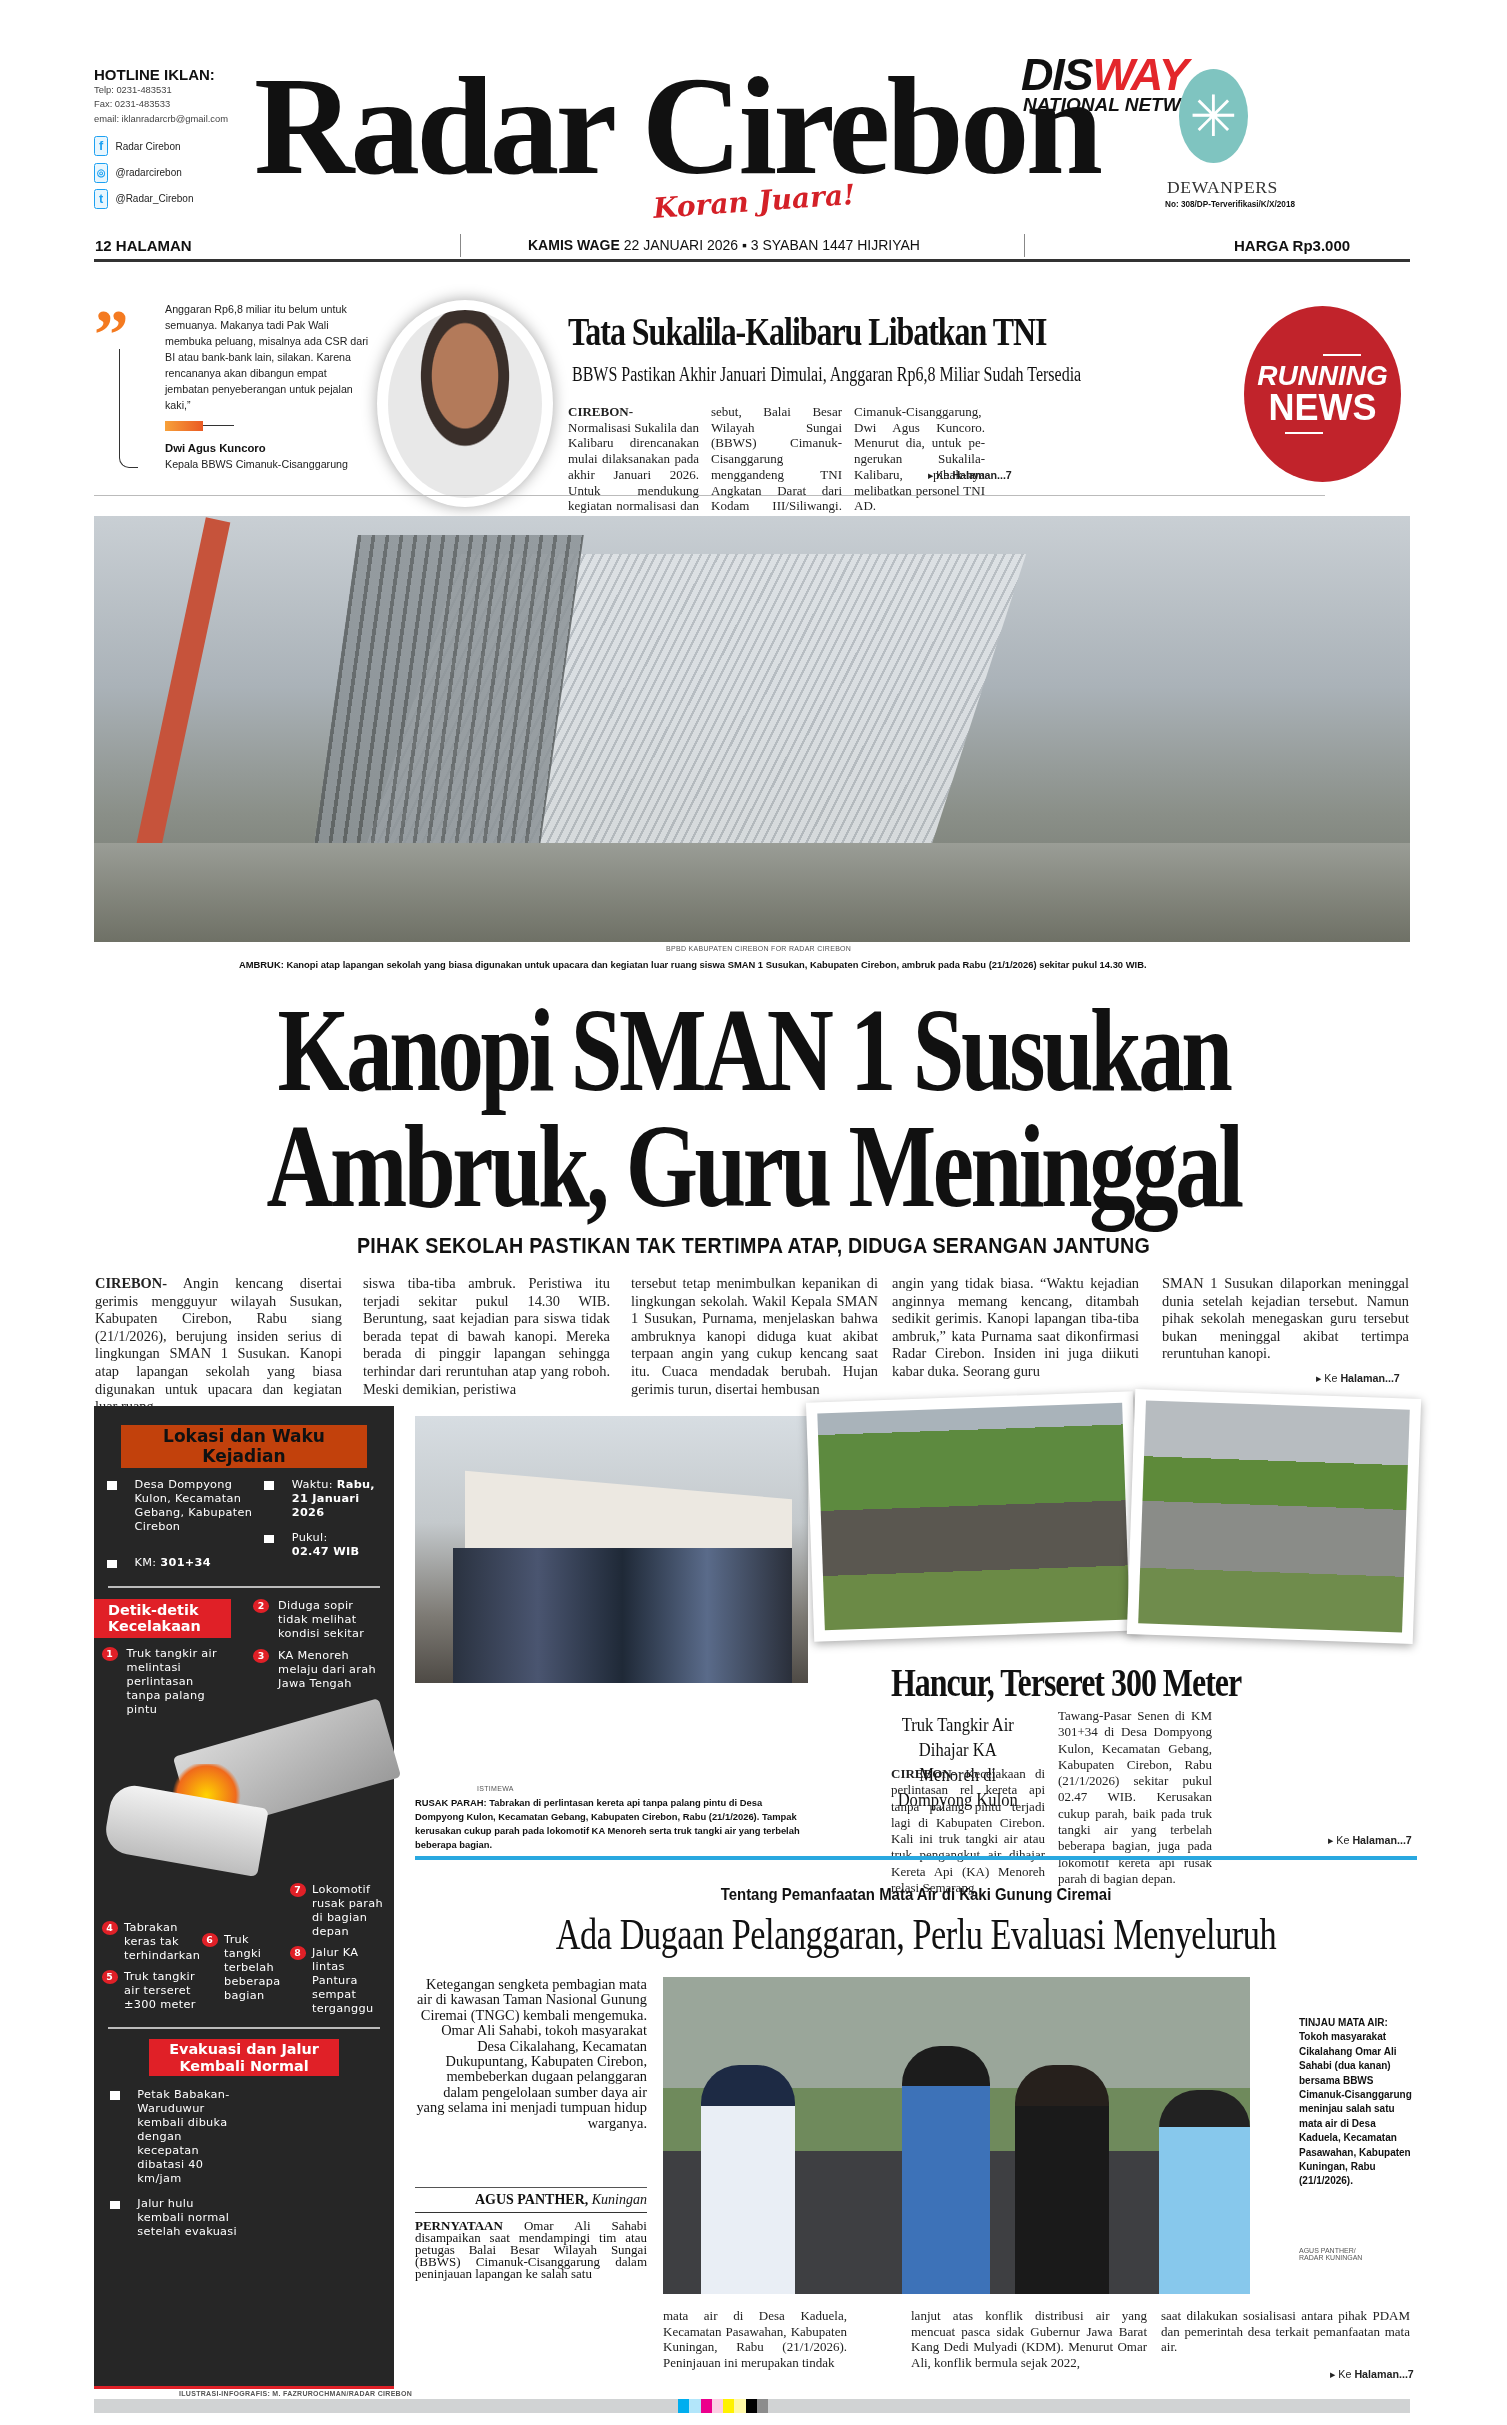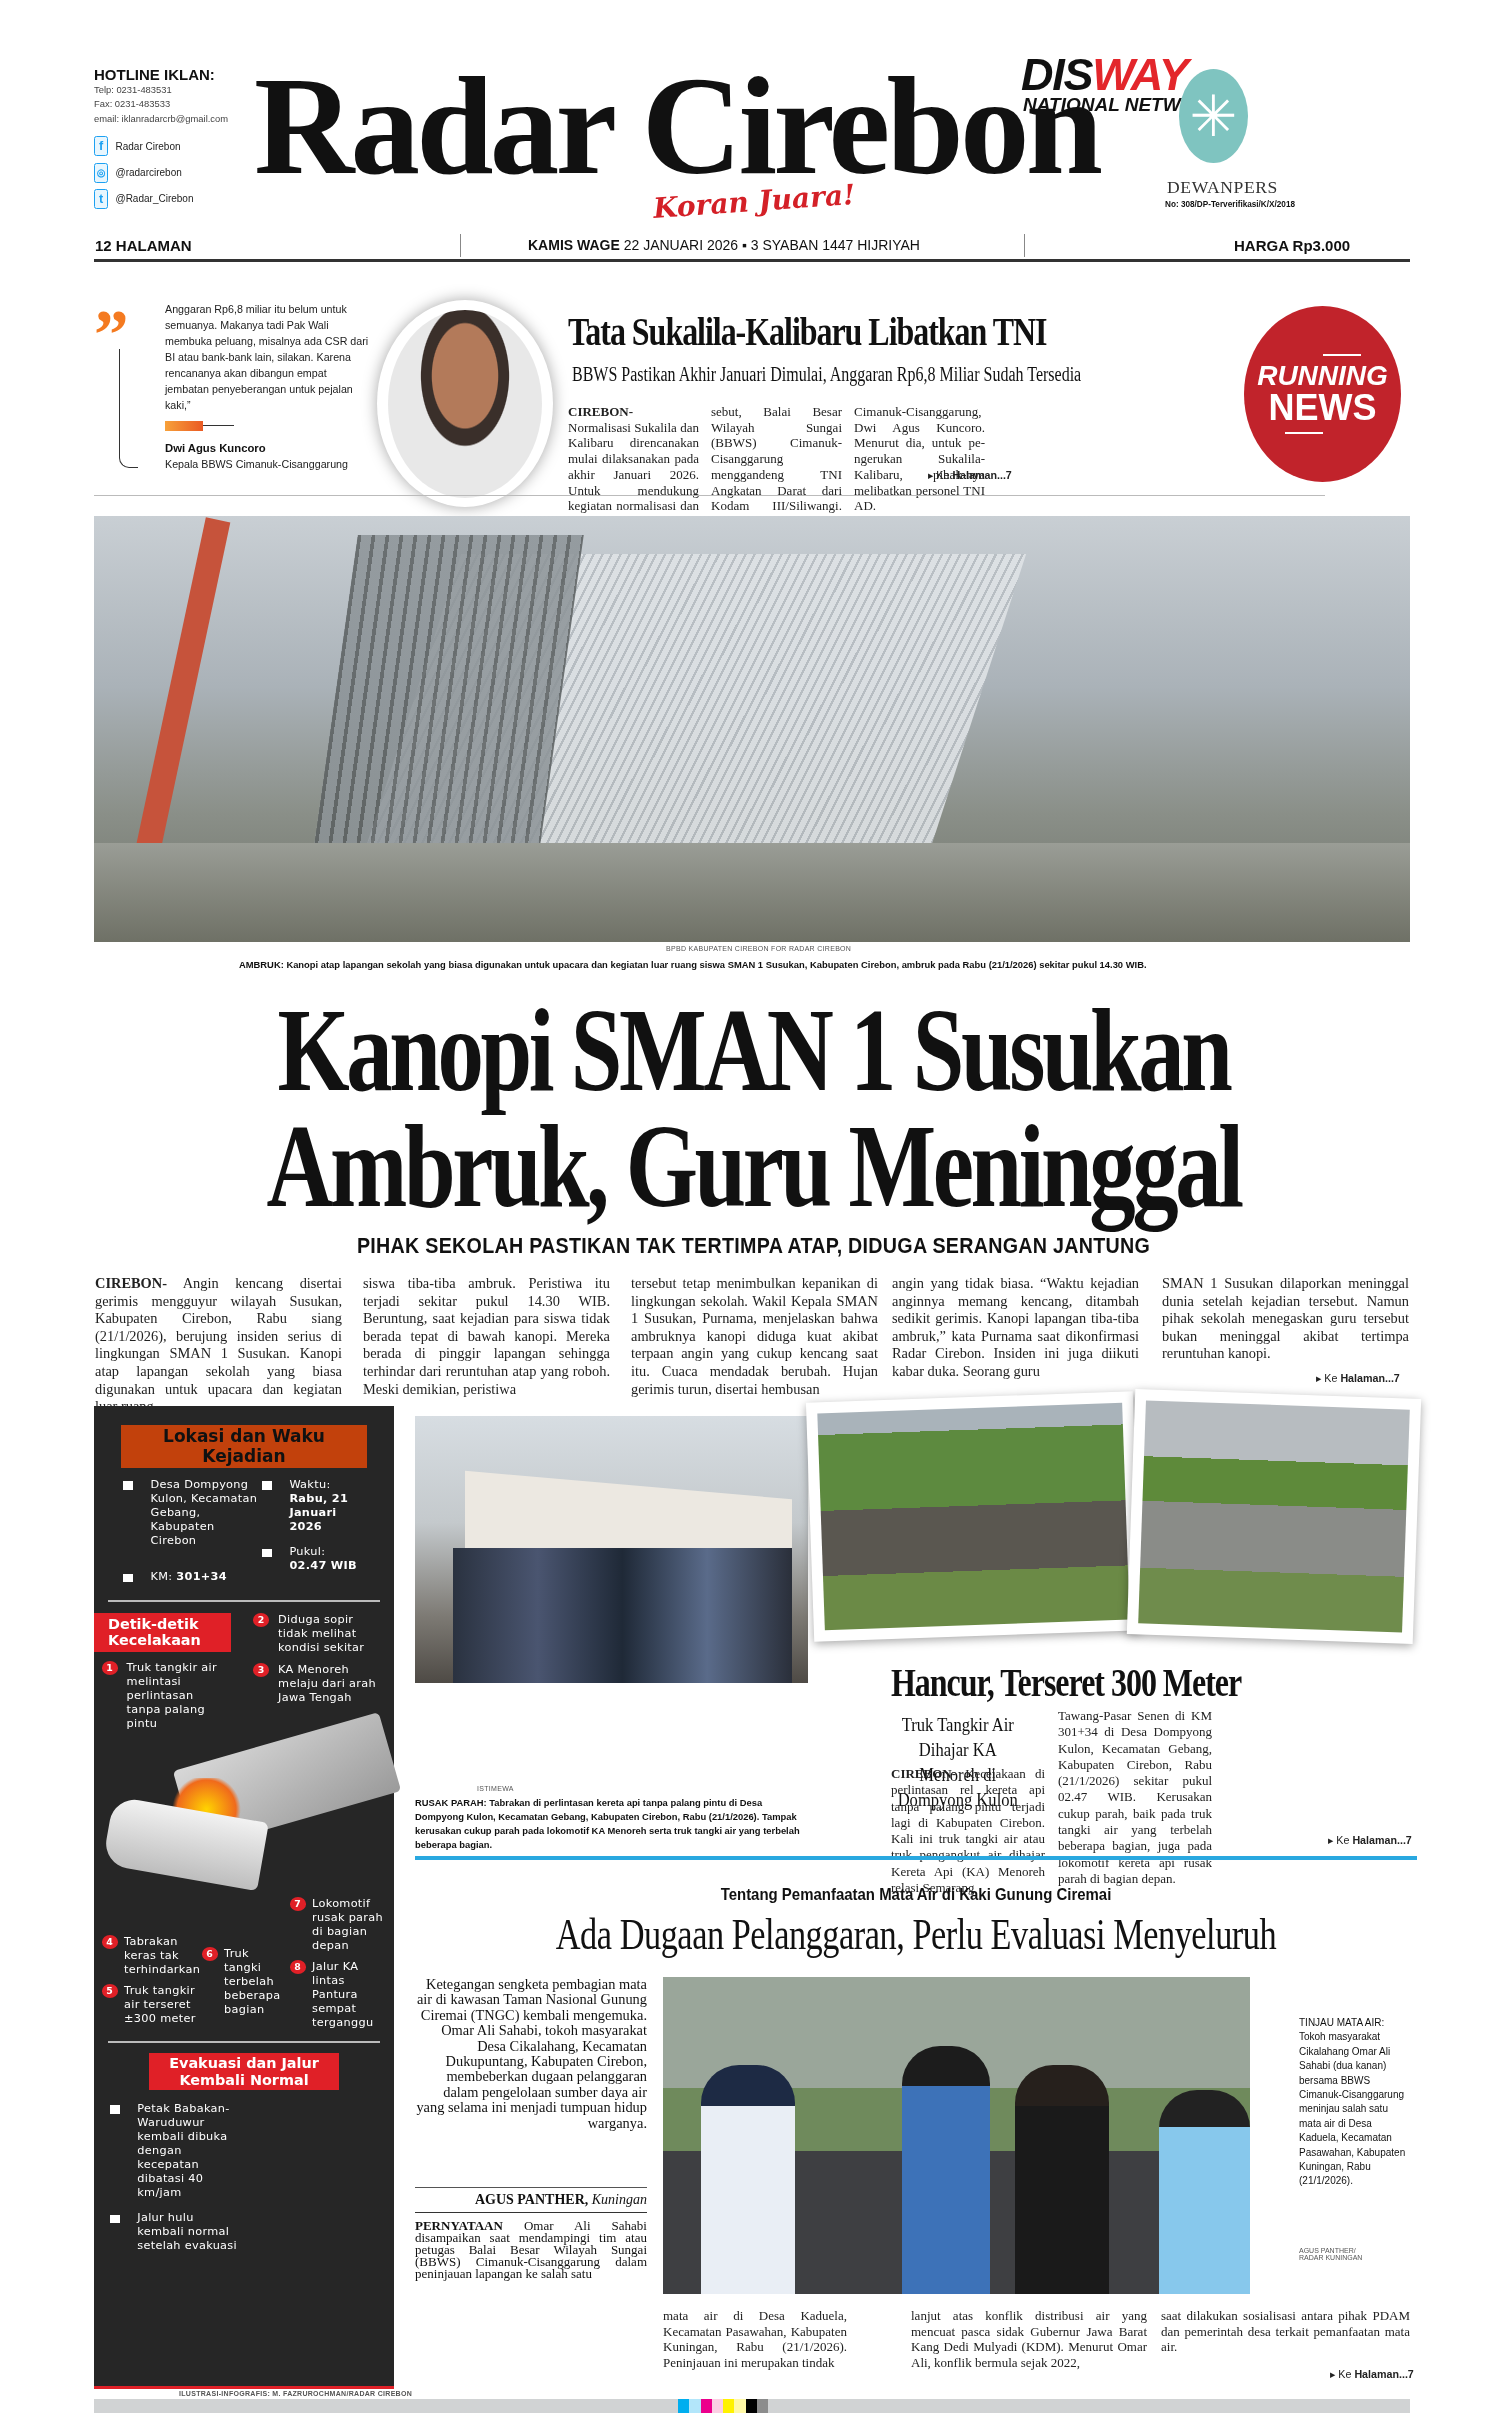--- a/index.html
+++ b/index.html
@@ -127,21 +127,21 @@
 
 <div class="abs col" style="left:95px;top:1275px;width:247px"><b>CIREBON-</b><span> Angin kencang disertai gerimis mengguyur wilayah Susukan, Kabupaten Cirebon, Rabu siang (21/1/2026), berujung insiden serius di lingkungan SMAN 1 Susukan. Kanopi atap lapangan sekolah yang biasa digunakan untuk upacara dan kegiatan luar ruang</span></div>
 <div class="abs col" style="left:363px;top:1275px;width:247px">siswa tiba-tiba ambruk. Peristiwa itu terjadi sekitar pukul 14.30 WIB. Beruntung, saat kejadian para siswa tidak berada tepat di bawah kanopi. Mereka berada di pinggir lapangan sehingga terhindar dari reruntuhan atap yang roboh. Meski demikian, peristiwa</div>
 <div class="abs col" style="left:631px;top:1275px;width:247px">tersebut tetap menimbulkan kepanikan di lingkungan sekolah. Wakil Kepala SMAN 1 Susukan, Purnama, menjelaskan bahwa ambruknya kanopi diduga kuat akibat terpaan angin yang cukup kencang saat itu. Cuaca mendadak berubah. Hujan gerimis turun, disertai hembusan</div>
 <div class="abs col" style="left:892px;top:1275px;width:247px">angin yang tidak biasa. “Waktu kejadian anginnya memang kencang, ditambah sedikit gerimis. Kanopi lapangan tiba-tiba ambruk,” kata Purnama saat dikonfirmasi Radar Cirebon. Insiden ini juga diikuti kabar duka. Seorang guru</div>
 <div class="abs col" style="left:1162px;top:1275px;width:247px">SMAN 1 Susukan dilaporkan meninggal dunia setelah kejadian tersebut. Namun pihak sekolah menegaskan guru tersebut bukan meninggal akibat tertimpa reruntuhan kanopi.</div>
 <div class="abs kehal" style="left:1316px;top:1372px">▸ <span>Ke </span><b>Halaman...7</b></div>
 
 <div class="abs info" style="left:94px;top:1406px;width:300px;height:983px">
   <div style="margin:19px 27px 0;background:#c2410c;color:#111;text-align:center;font-weight:700;font-size:17px;padding:1.3px 0;font-family:'DejaVu Sans',sans-serif">Lokasi dan Waku Kejadian</div>
-  <div style="display:flex;padding:10px 29px 0">
+  <div style="display:flex;padding:10px 13px 0">
     <div style="width:160px">
       <div class="it">
           <span class="sq"></span>
           <span>Desa Dompyong Kulon, Kecamatan Gebang, Kabupaten Cirebon</span>
         </div>
       <div class="it" style="margin-top:22.6px">
           <span class="sq"></span>
           <span><span>KM: </span><b>301+34</b></span>
         </div>
     </div>
@@ -253,21 +253,21 @@
 <div class="abs" style="left:415px;top:2187px;width:232px;height:0.6px;background:#555"></div>
 <div class="abs serif" style="left:415px;top:2192px;width:232px;text-align:right;font-size:14px"><b>AGUS PANTHER,</b><i> Kuningan</i></div>
 <div class="abs" style="left:415px;top:2212px;width:232px;height:1.3px;background:#333"></div>
 
 <div class="abs photo" style="left:663px;top:1977px;width:587px;height:317px;background:linear-gradient(180deg,#9aa69a 0 35%,#6f8a5c 35% 55%,#3e3f42 55%)">
   <div style="position:absolute;left:38px;top:88px;width:94px;height:229px;background:linear-gradient(180deg,#1d2a44 0 18%,#e9eef5 18%);border-radius:38px 38px 0 0"></div>
   <div style="position:absolute;left:239px;top:69px;width:88px;height:248px;background:linear-gradient(180deg,#1c1c1c 0 16%,#3d72b8 16%);border-radius:38px 38px 0 0"></div>
   <div style="position:absolute;left:352px;top:88px;width:94px;height:229px;background:linear-gradient(180deg,#26201c 0 18%,#1a1a1a 18%);border-radius:38px 38px 0 0"></div>
   <div style="position:absolute;left:496px;top:113px;width:91px;height:204px;background:linear-gradient(180deg,#222 0 18%,#87c8ec 18%);border-radius:38px 38px 0 0"></div>
 </div>
-<div class="abs" style="left:1299px;top:2016px;width:113px;font-size:10px;font-weight:400;line-height:14.4px">
+<div class="abs" style="left:1299px;top:2016px;width:113px;font-size:10px;font-weight:700;line-height:14.4px">
   <div>TINJAU MATA AIR:</div>
   <div>Tokoh masyarakat Cikalahang Omar Ali Sahabi (dua kanan) bersama BBWS Cimanuk-Cisanggarung meninjau salah satu mata air di Desa Kaduela, Kecamatan Pasawahan, Kabupaten Kuningan, Rabu (21/1/2026).</div>
 </div>
 <div class="abs" style="left:1299px;top:2247px;width:75px;font-size:7px;color:#555">AGUS PANTHER/ RADAR KUNINGAN</div>
 
 <div class="abs serif" style="left:415px;top:2220px;width:232px;font-size:13px;line-height:12px;text-align:justify"><b>PERNYATAAN</b><span> Omar Ali Sahabi disampaikan saat mendampingi tim atau petugas Balai Besar Wilayah Sungai (BBWS) Cimanuk-Cisanggarung dalam peninjauan lapangan ke salah satu</span></div>
 <div class="abs col" style="left:663px;top:2308px;width:184px;font-size:13px;line-height:15.7px">mata air di Desa Kaduela, Kecamatan Pasawahan, Kabupaten Kuningan, Rabu (21/1/2026). Peninjauan ini merupakan tindak</div>
 <div class="abs col" style="left:911px;top:2308px;width:236px;font-size:13px;line-height:15.7px">lanjut atas konflik distribusi air yang mencuat pasca sidak Gubernur Jawa Barat Kang Dedi Mulyadi (KDM). Menurut Omar Ali, konflik bermula sejak 2022,</div>
 <div class="abs col" style="left:1161px;top:2308px;width:249px;font-size:13px;line-height:15.7px">saat dilakukan sosialisasi antara pihak PDAM dan pemerintah desa terkait pemanfaatan mata air.</div>
 <div class="abs kehal" style="left:1330px;top:2368px">▸ <span>Ke </span><b>Halaman...7</b></div>

